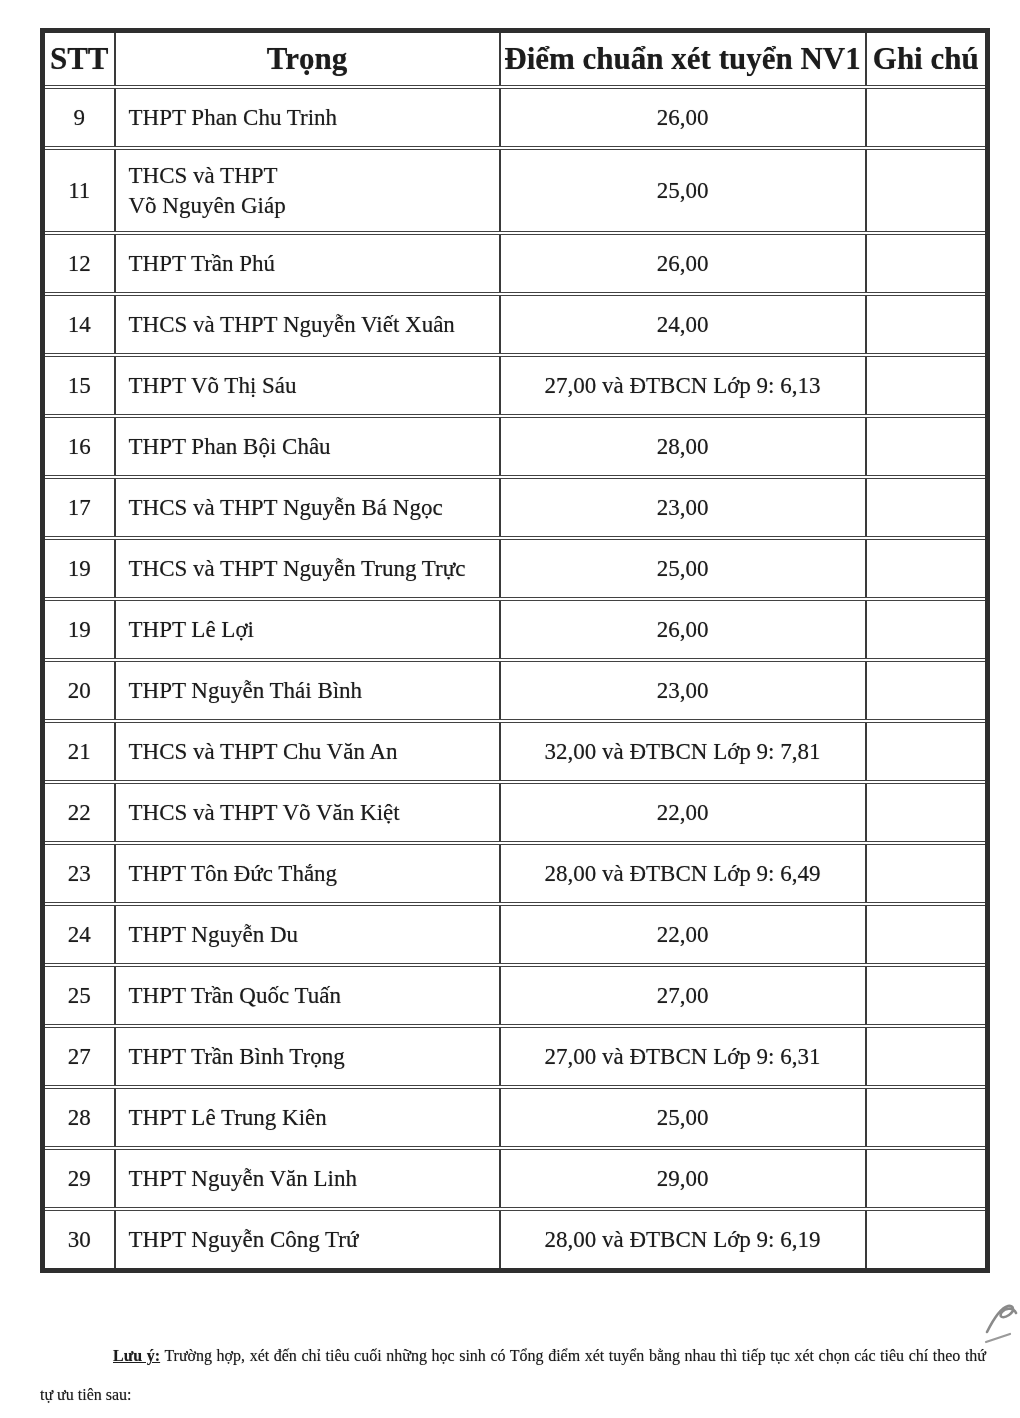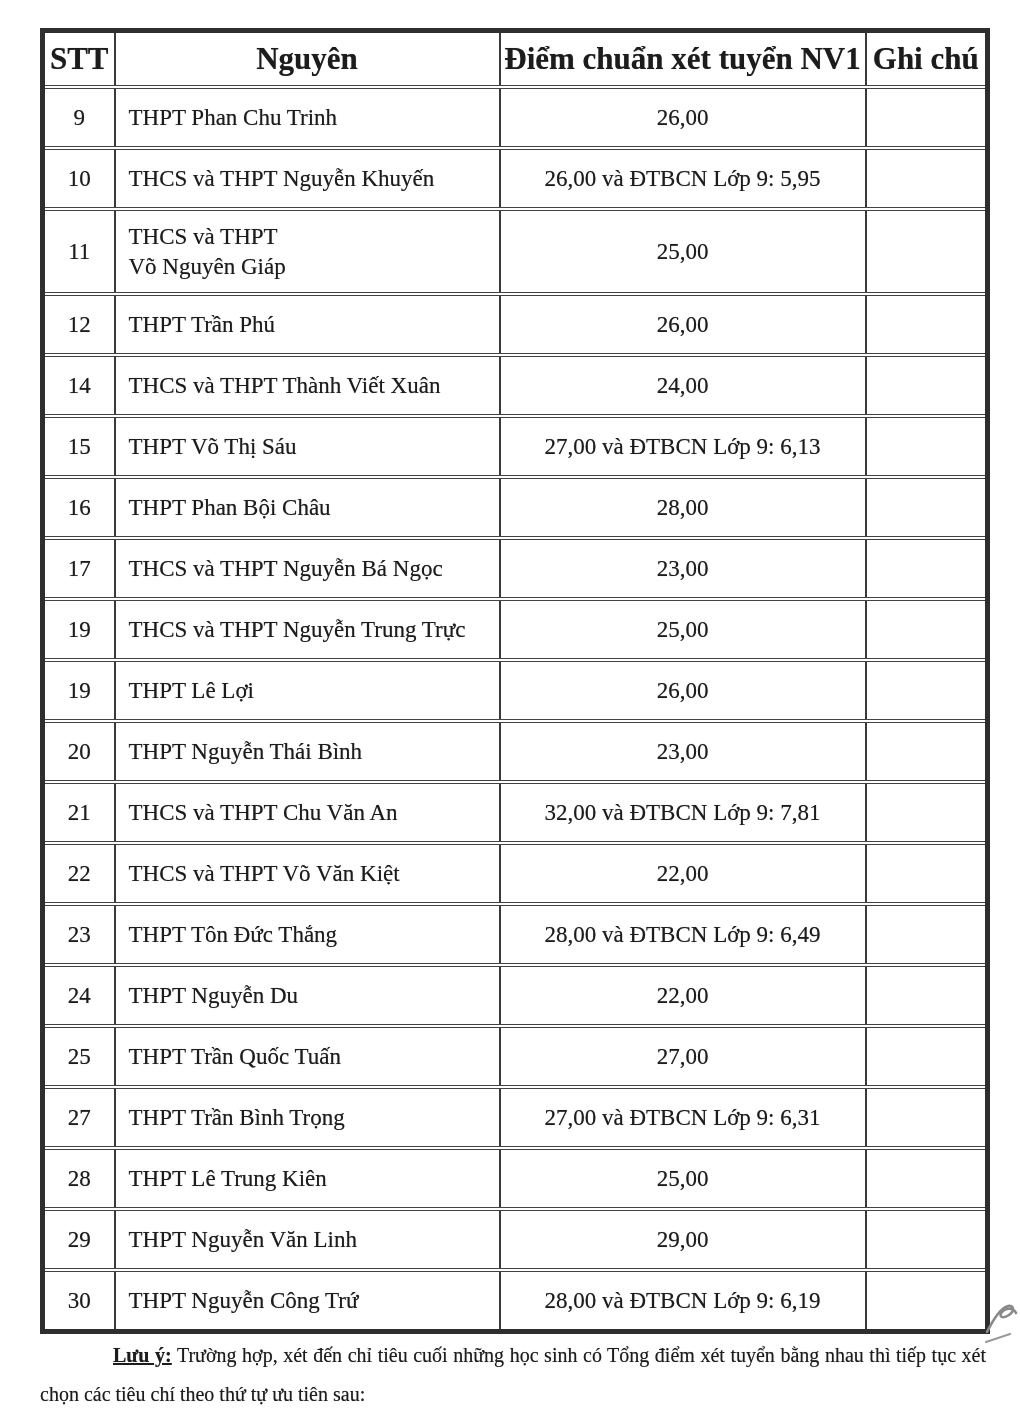--- a/index.html
+++ b/index.html
@@ -64,21 +64,21 @@
     line-height: 1.3;
   }
   td.score { text-align: center; padding: 0 4px; }
   td.note  { }
   .footer-note {
     position: absolute;
     left: 40px;
     top: 1336px;
     width: 946px;
     margin: 0;
-    font-size: 20px;
+    font-size: 16px;
     line-height: 39px;
     text-align: justify;
     text-indent: 73px;
     text-shadow: 0 0 0.7px rgba(20,20,20,0.5);
   }
   .footer-note .label {
     font-weight: bold;
     text-decoration: underline;
   }
   .signature {
@@ -97,54 +97,48 @@
   <table class="score-table">
     <colgroup>
       <col class="c0">
         <col class="c1">
         <col class="c2">
         <col class="c3">
     </colgroup>
     <thead>
       <tr>
           <th>STT</th>
-          <th>Nguyên</th>
+          <th>Trọng</th>
           <th>Điểm chuẩn xét tuyển NV1</th>
           <th>Ghi chú</th>
         </tr>
     </thead>
     <tbody>
         <tr>
           <td class="stt">9</td>
           <td class="school">THPT Phan Chu Trinh</td>
           <td class="score">26,00</td>
-          <td class="note"></td>
-        </tr>
-        <tr>
-          <td class="stt">10</td>
-          <td class="school">THCS và THPT Nguyễn Khuyến</td>
-          <td class="score">26,00 và ĐTBCN Lớp 9: 5,95</td>
           <td class="note"></td>
         </tr>
         <tr class="tall">
           <td class="stt">11</td>
           <td class="school">THCS và THPT
 Võ Nguyên Giáp</td>
           <td class="score">25,00</td>
           <td class="note"></td>
         </tr>
         <tr>
           <td class="stt">12</td>
           <td class="school">THPT Trần Phú</td>
           <td class="score">26,00</td>
           <td class="note"></td>
         </tr>
         <tr>
           <td class="stt">14</td>
-          <td class="school">THCS và THPT Thành Viết Xuân</td>
+          <td class="school">THCS và THPT Nguyễn Viết Xuân</td>
           <td class="score">24,00</td>
           <td class="note"></td>
         </tr>
         <tr>
           <td class="stt">15</td>
           <td class="school">THPT Võ Thị Sáu</td>
           <td class="score">27,00 và ĐTBCN Lớp 9: 6,13</td>
           <td class="note"></td>
         </tr>
         <tr>

